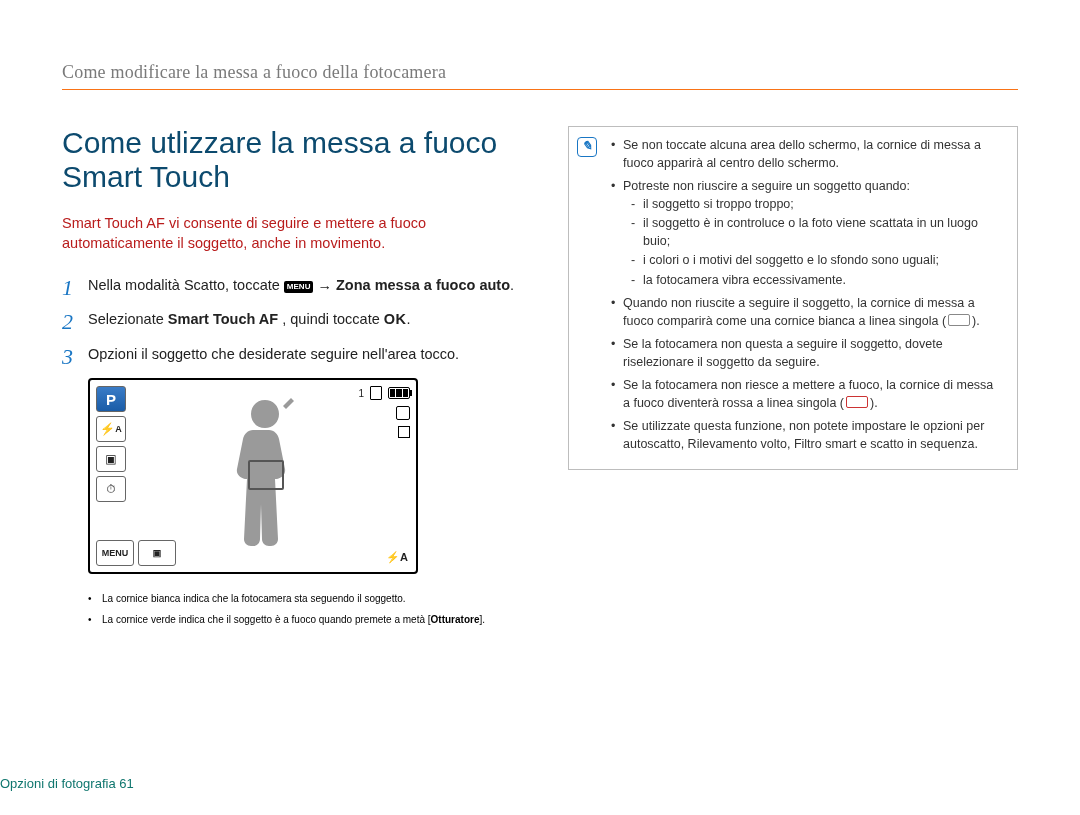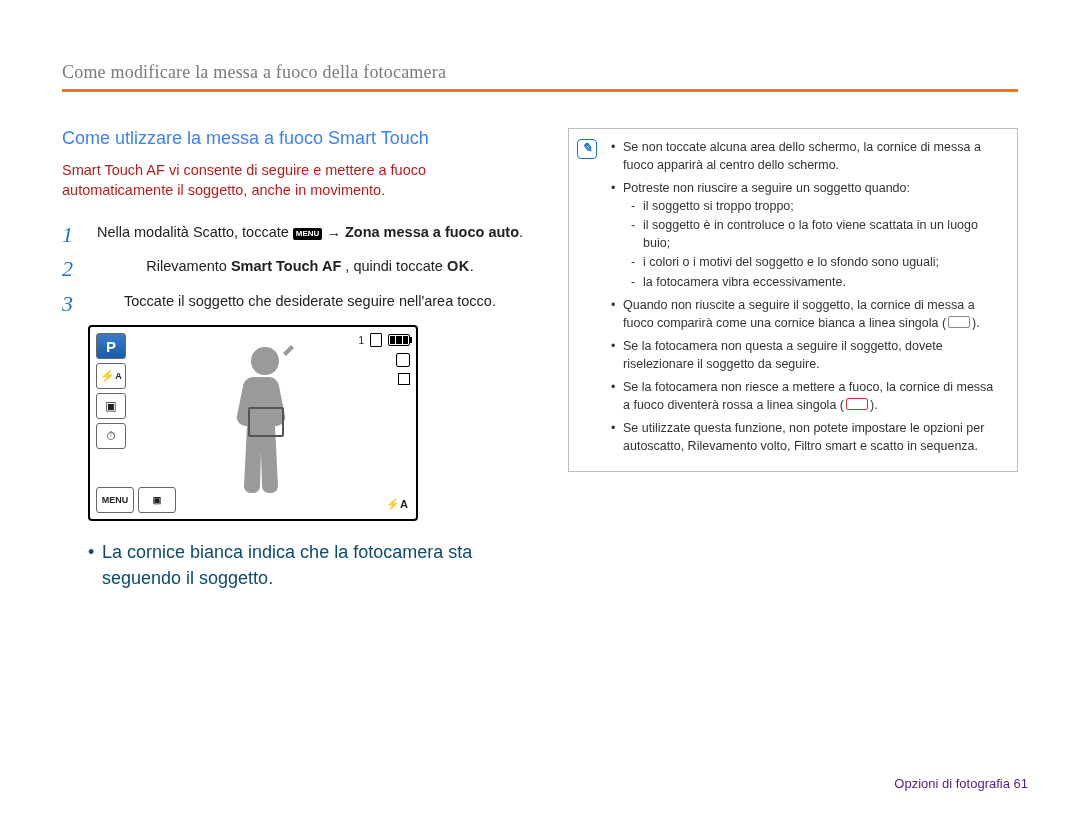--- a/index.html
+++ b/index.html
@@ -1,28 +1,28 @@
 <!DOCTYPE html>
 <html><head>
 <meta charset="utf-8">
 <style>
   * { box-sizing: border-box; margin: 0; padding: 0; }
   html, body { width: 1080px; height: 815px; background: #fff; font-family: Arial, Helvetica, sans-serif; color: #222; }
   .page { padding: 62px 62px 0 62px; }
   .running-head {
     font-size: 18px; color: #7a7a7a; font-family: Georgia, 'Times New Roman', serif;
     font-style: normal; letter-spacing: 0.2px;
-    border-bottom: 3px solid #f97316; padding-bottom: 6px; margin-bottom: 36px;
+    border-bottom: 1px solid #f97316; padding-bottom: 6px; margin-bottom: 36px;
   }
   .cols { display: flex; gap: 36px; }
   .col-left { width: 470px; }
   .col-right { flex: 1; }
-  .h2 { color: #3b82f6; font-size: 18px; font-weight: 400; margin-bottom: 12px; }
+  .h2 { color: #0c4a6e; font-size: 30px; font-weight: 400; margin-bottom: 20px; }
   .para { font-size: 14.5px; line-height: 1.35; color: #b91c1c; margin-bottom: 22px; }
-  ol.steps { list-style: none; counter-reset: step; text-align: center; }
+  ol.steps { list-style: none; counter-reset: step; }
   ol.steps > li { position: relative; padding-left: 26px; margin-bottom: 14px; font-size: 14.5px; line-height: 1.4; }
   ol.steps > li::before {
     counter-increment: step; content: counter(step);
     position: absolute; left: 0; top: -2px;
     font-family: Georgia, 'Times New Roman', serif; font-style: italic;
     color: #1976c4; font-size: 22px;
   }
   .b { font-weight: 700; }
   .menu-chip {
     display: inline-block; background: #000; color: #fff; font-size: 8px;
@@ -48,68 +48,68 @@
   .battery { width: 22px; height: 12px; border:1.5px solid #000; border-radius:2px; position:relative; }
   .battery::after { content:''; position:absolute; right:-3px; top:2px; width:2px; height:6px; background:#000; }
   .battery .cells { display:flex; gap:1px; padding:1px; height:100%; }
   .battery .cells span { flex:1; background:#000; }
   .sd { width:12px; height:14px; border:1.5px solid #000; border-radius:1px; }
   .cs-br { position:absolute; right:8px; bottom:8px; font-size:11px; font-weight:700; }
   .silhouette { position:absolute; left: 130px; top: 14px; }
   .silhouette svg { width: 90px; height: 170px; }
   .focus-frame { position:absolute; left: 158px; top: 80px; width: 36px; height: 30px; border:2px solid #555; border-radius:2px; }
   .sub-bullets { list-style: none; margin-left: 26px; }
-  .sub-bullets li { position: relative; padding-left: 14px; font-size: 18px; line-height: 1.45; color:#0c4a6e; margin-bottom: 6px; }
+  .sub-bullets li { position: relative; padding-left: 14px; font-size: 10px; line-height: 1.45; color:#000000; margin-bottom: 6px; }
   .sub-bullets li::before { content: '•'; position: absolute; left: 0; top: 0; }
   .note-box {
     border: 1px solid #bdbdbd; padding: 10px 14px 10px 42px; position: relative;
     font-size: 12.5px; line-height: 1.4; color: #333;
   }
   .note-box .note-icon {
     position: absolute; left: 8px; top: 10px; width: 20px; height: 20px;
     border: 1.5px solid #1976c4; border-radius: 4px; color: #1976c4;
     display:flex; align-items:center; justify-content:center; font-style: italic; font-weight: 700;
     font-family: Georgia, serif;
   }
   .note-box ul { list-style: none; }
   .note-box ul > li { position: relative; padding-left: 12px; margin-bottom: 6px; }
   .note-box ul > li::before { content: '•'; position: absolute; left: 0; top: 0; }
   .note-box ul.dash > li::before { content: '-'; }
   .note-box ul.dash > li { padding-left: 12px; margin-bottom: 2px; margin-left: 8px; }
   .inline-frame {
     display:inline-block; width: 22px; height: 12px; border:1.5px solid #555;
     border-radius:2px; vertical-align: -1px; margin: 0 2px;
   }
-  .footer { position: absolute; bottom: 24px; left: 0; width: 1028px; text-align: right; font-size: 13px; color: #4c1d95; }
+  .footer { position: absolute; bottom: 24px; left: 0; width: 1028px; text-align: left; font-size: 13px; color: #0f766e; }
 </style>
 </head>
 <body>
 
 <div class="page">
   <div class="running-head">Come modificare la messa a fuoco della fotocamera</div>
 
   <div class="cols">
     <div class="col-left">
       <div class="h2">Come utlizzare la messa a fuoco Smart Touch</div>
       <div class="para">Smart Touch AF vi consente di seguire e mettere a fuoco automaticamente il soggetto, anche in movimento.</div>
 
       <ol class="steps">
         <li>
           <span>Nella modalità Scatto, toccate </span>
           <span class="menu-chip">MENU</span>
           <span> → </span>
           <span class="b">Zona messa a fuoco auto</span><span>.</span>
         </li>
         <li>
-          <span>Rilevamento </span>
+          <span>Selezionate </span>
           <span class="b">Smart Touch AF</span>
           <span>, quindi toccate </span>
           <span class="ok-label">OK</span><span>.</span>
         </li>
-        <li>Toccate il soggetto che desiderate seguire nell'area tocco.</li>
+        <li>Opzioni il soggetto che desiderate seguire nell'area tocco.</li>
       </ol>
 
       <div class="camera-screen">
         <div class="cs-left-icons">
           <div class="cs-icon p">P</div>
           <div class="cs-icon">⚡<span style="font-size:9px;font-weight:700;">A</span></div>
           <div class="cs-icon">▣</div>
           <div class="cs-icon">⏱</div>
         </div>
         <div class="cs-bottom">
@@ -135,20 +135,23 @@
         <div class="silhouette">
           <svg viewBox="0 0 90 170">
               <path fill="#9a9a9a" d="M45 6c8 0 14 6 14 14s-6 14-14 14-14-6-14-14 6-14 14-14zm-4 30h8c5 0 9 4 10 9l6 30c1 5-3 9-8 10l-2 0 3 60c0 4-3 7-7 7h-2c-4 0-7-3-7-7l-1-35-1 35c0 4-3 7-7 7h-2c-4 0-7-3-7-7l3-60-2 0c-5-1-9-5-8-10l6-30c1-5 5-9 10-9zM63 12l8-8 3 3-8 8z"></path>
             </svg>
         </div>
         <div class="focus-frame"></div>
       </div>
 
       <ul class="sub-bullets">
         <li>La cornice bianca indica che la fotocamera sta seguendo il soggetto.</li>
+        <li>
+          <span>La cornice verde indica che il soggetto è a fuoco quando premete a metà [</span><span class="b">Otturatore</span><span>].</span>
+        </li>
       </ul>
     </div>
 
     <div class="col-right">
       <div class="note-box">
         <div class="note-icon">✎</div>
         <ul>
           <li>Se non toccate alcuna area dello schermo, la cornice di messa a fuoco apparirà al centro dello schermo.</li>
           <li>
             <span>Potreste non riuscire a seguire un soggetto quando:</span>

